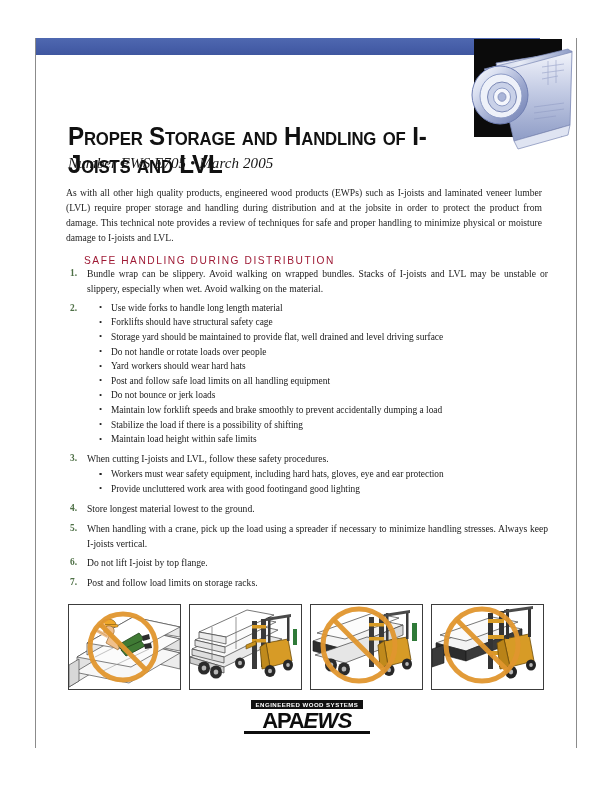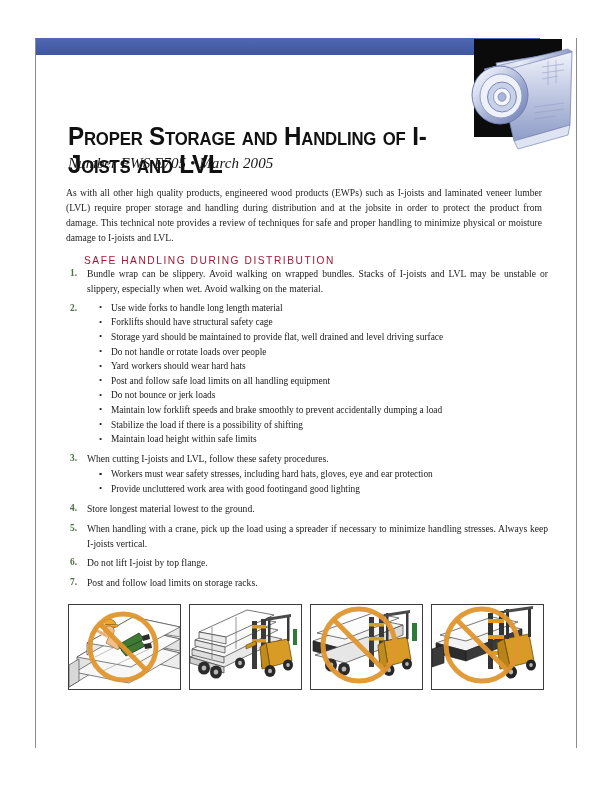--- a/index.html
+++ b/index.html
@@ -318,21 +318,21 @@
           <li><span class="bul">•</span><span>Maintain low forklift speeds and brake smoothly to prevent accidentally dumping a load</span></li>
           <li><span class="bul">•</span><span>Stabilize the load if there is a possibility of shifting</span></li>
           <li><span class="bul">•</span><span>Maintain load height within safe limits</span></li>
         </ul>
       </div>
       <div class="li-row">
         <span class="li-num">3.</span>
         <span class="li-text">When cutting I-joists and LVL, follow these safety procedures.</span>
         <ul class="sublist">
           <li><span class="bul">•</span></li>
-          <li><span class="bul">•</span><span>Workers must wear safety stresses, including hard hats, gloves, eye and ear protection</span></li>
+          <li><span class="bul">•</span><span>Workers must wear safety equipment, including hard hats, gloves, eye and ear protection</span></li>
           <li><span class="bul">•</span><span>Provide uncluttered work area with good footingand good lighting</span></li>
         </ul>
       </div>
       <div class="li-row">
         <span class="li-num">4.</span>
         <span class="li-text">Store longest material lowest to the ground.</span>
       </div>
       <div class="li-row">
         <span class="li-num">5.</span>
         <span class="li-text">When handling with a crane, pick up the load using a spreader if necessary to minimize handling stresses. Always keep I-joists vertical.</span>
@@ -525,14 +525,19 @@
 
         <g>
           <circle cx="50" cy="40" r="36" fill="none" stroke="#e0962e" stroke-width="5" opacity="0.95"></circle>
           <line x1="25" y1="15" x2="75" y2="65" stroke="#e0962e" stroke-width="5" opacity="0.95"></line>
         </g>
       </svg>
     </div>
 
   </div>
 
+  <div id="logo">
+    <div id="logo-banner">ENGINEERED WOOD SYSTEMS</div>
+    <div id="logo-main"><span class="apa">APA</span><span>EWS</span></div>
+    <div id="logo-rule"></div>
+  </div>
 
 </div>
 
 </body></html>

